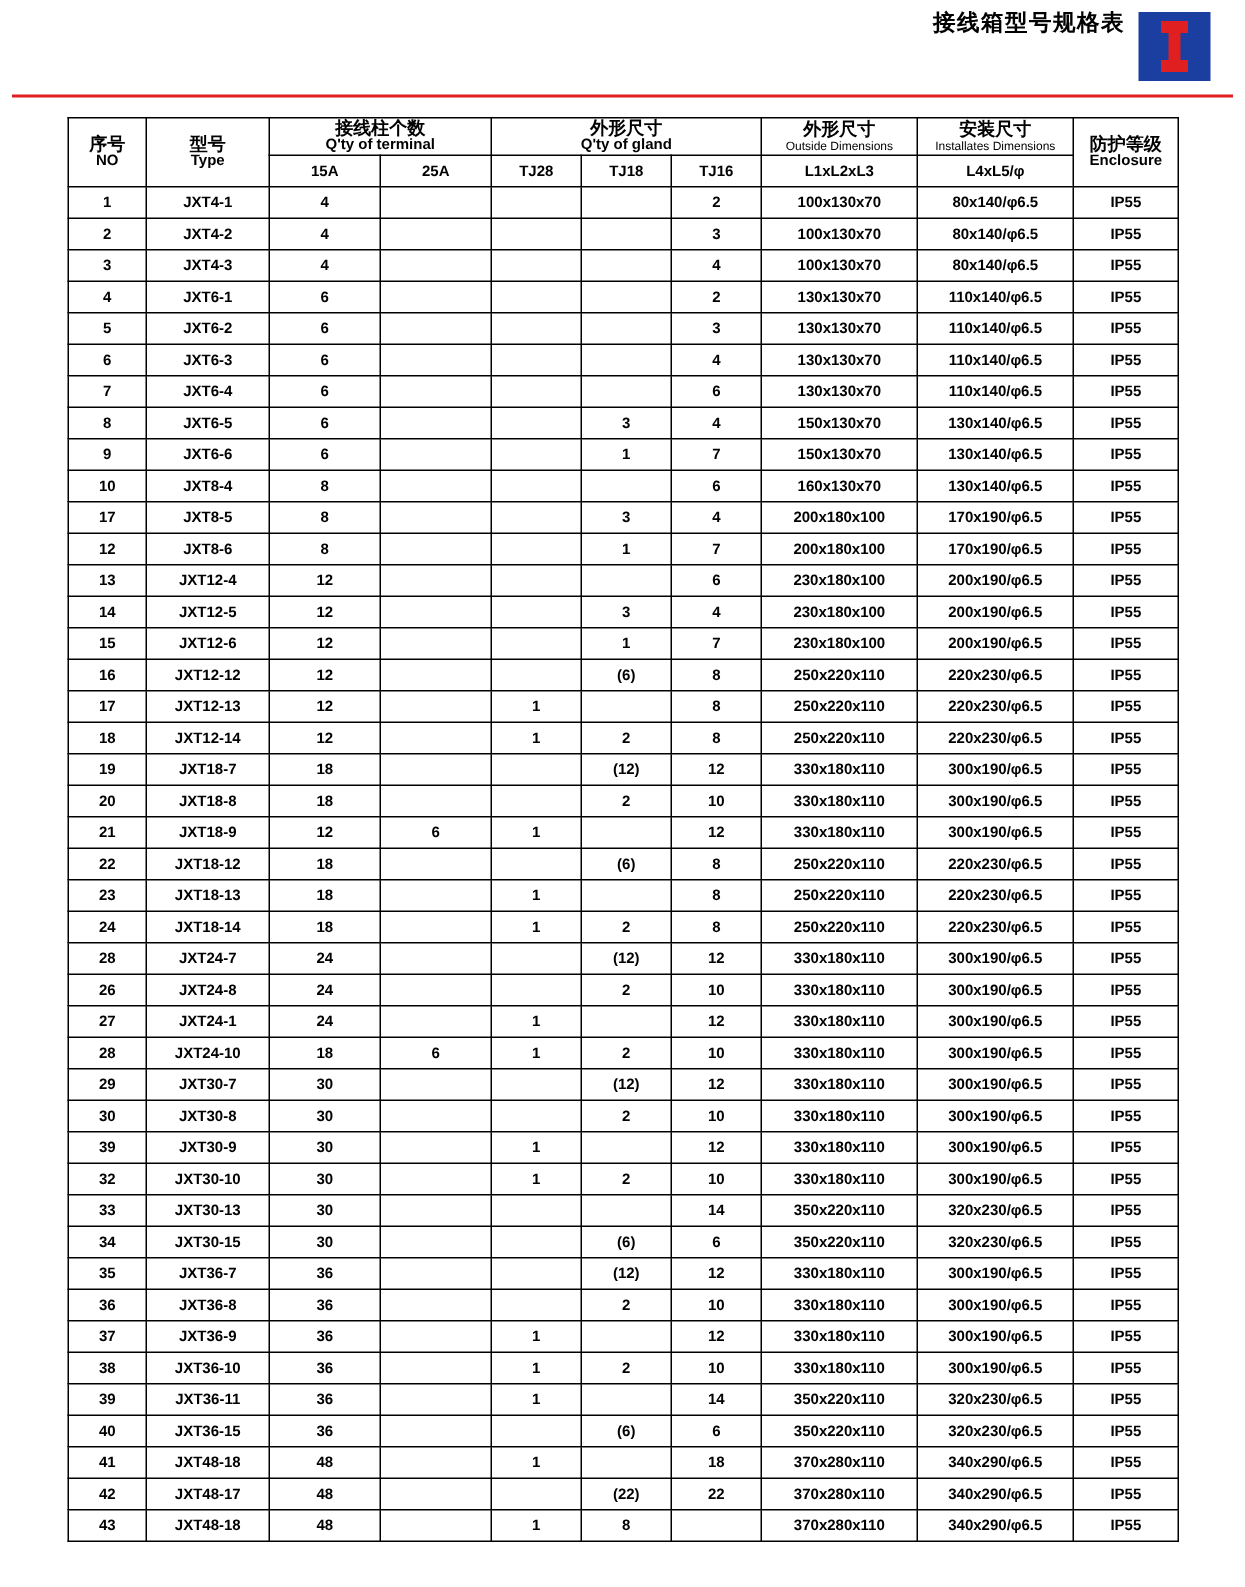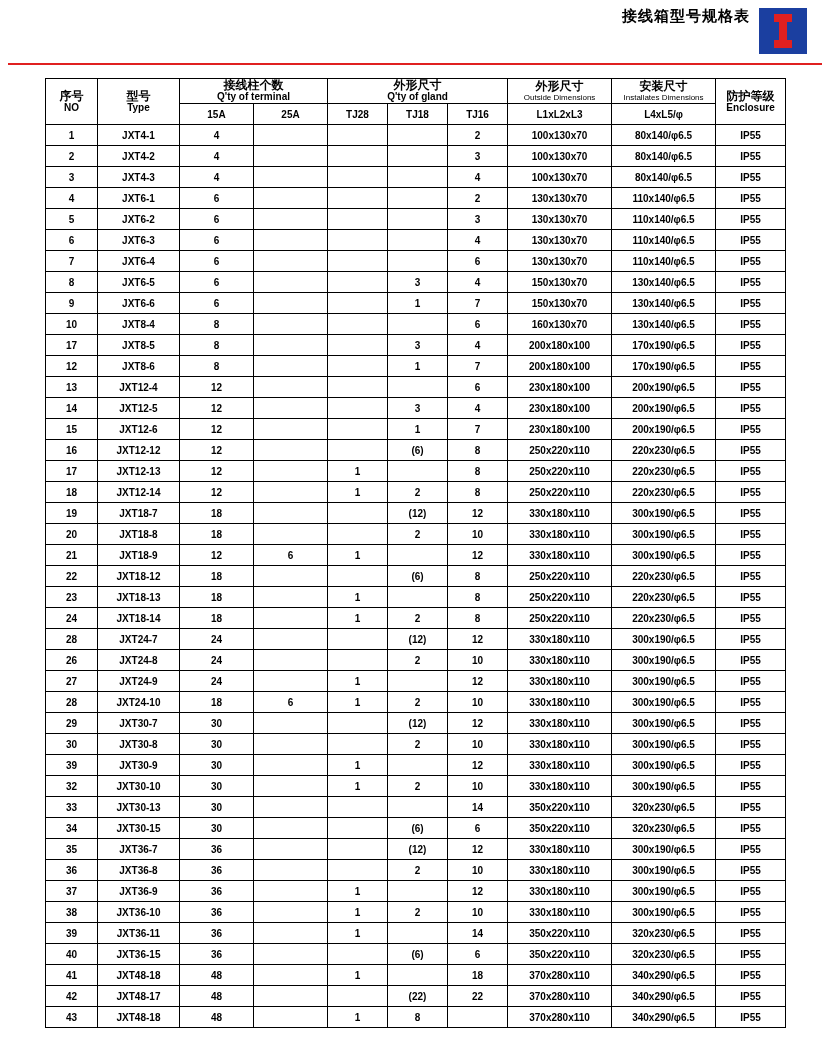--- a/index.html
+++ b/index.html
@@ -506,21 +506,21 @@
             <td></td>
             <td></td>
             <td>2</td>
             <td>10</td>
             <td class="dim">330x180x110</td>
             <td class="dim">300x190/φ6.5</td>
             <td>IP55</td>
           </tr>
           <tr>
             <td class="row-no">27</td>
-            <td class="row-type">JXT24-9</td>
+            <td class="row-type">JXT24-1</td>
             <td>24</td>
             <td></td>
             <td>1</td>
             <td></td>
             <td>12</td>
             <td class="dim">330x180x110</td>
             <td class="dim">300x190/φ6.5</td>
             <td>IP55</td>
           </tr>
           <tr>

